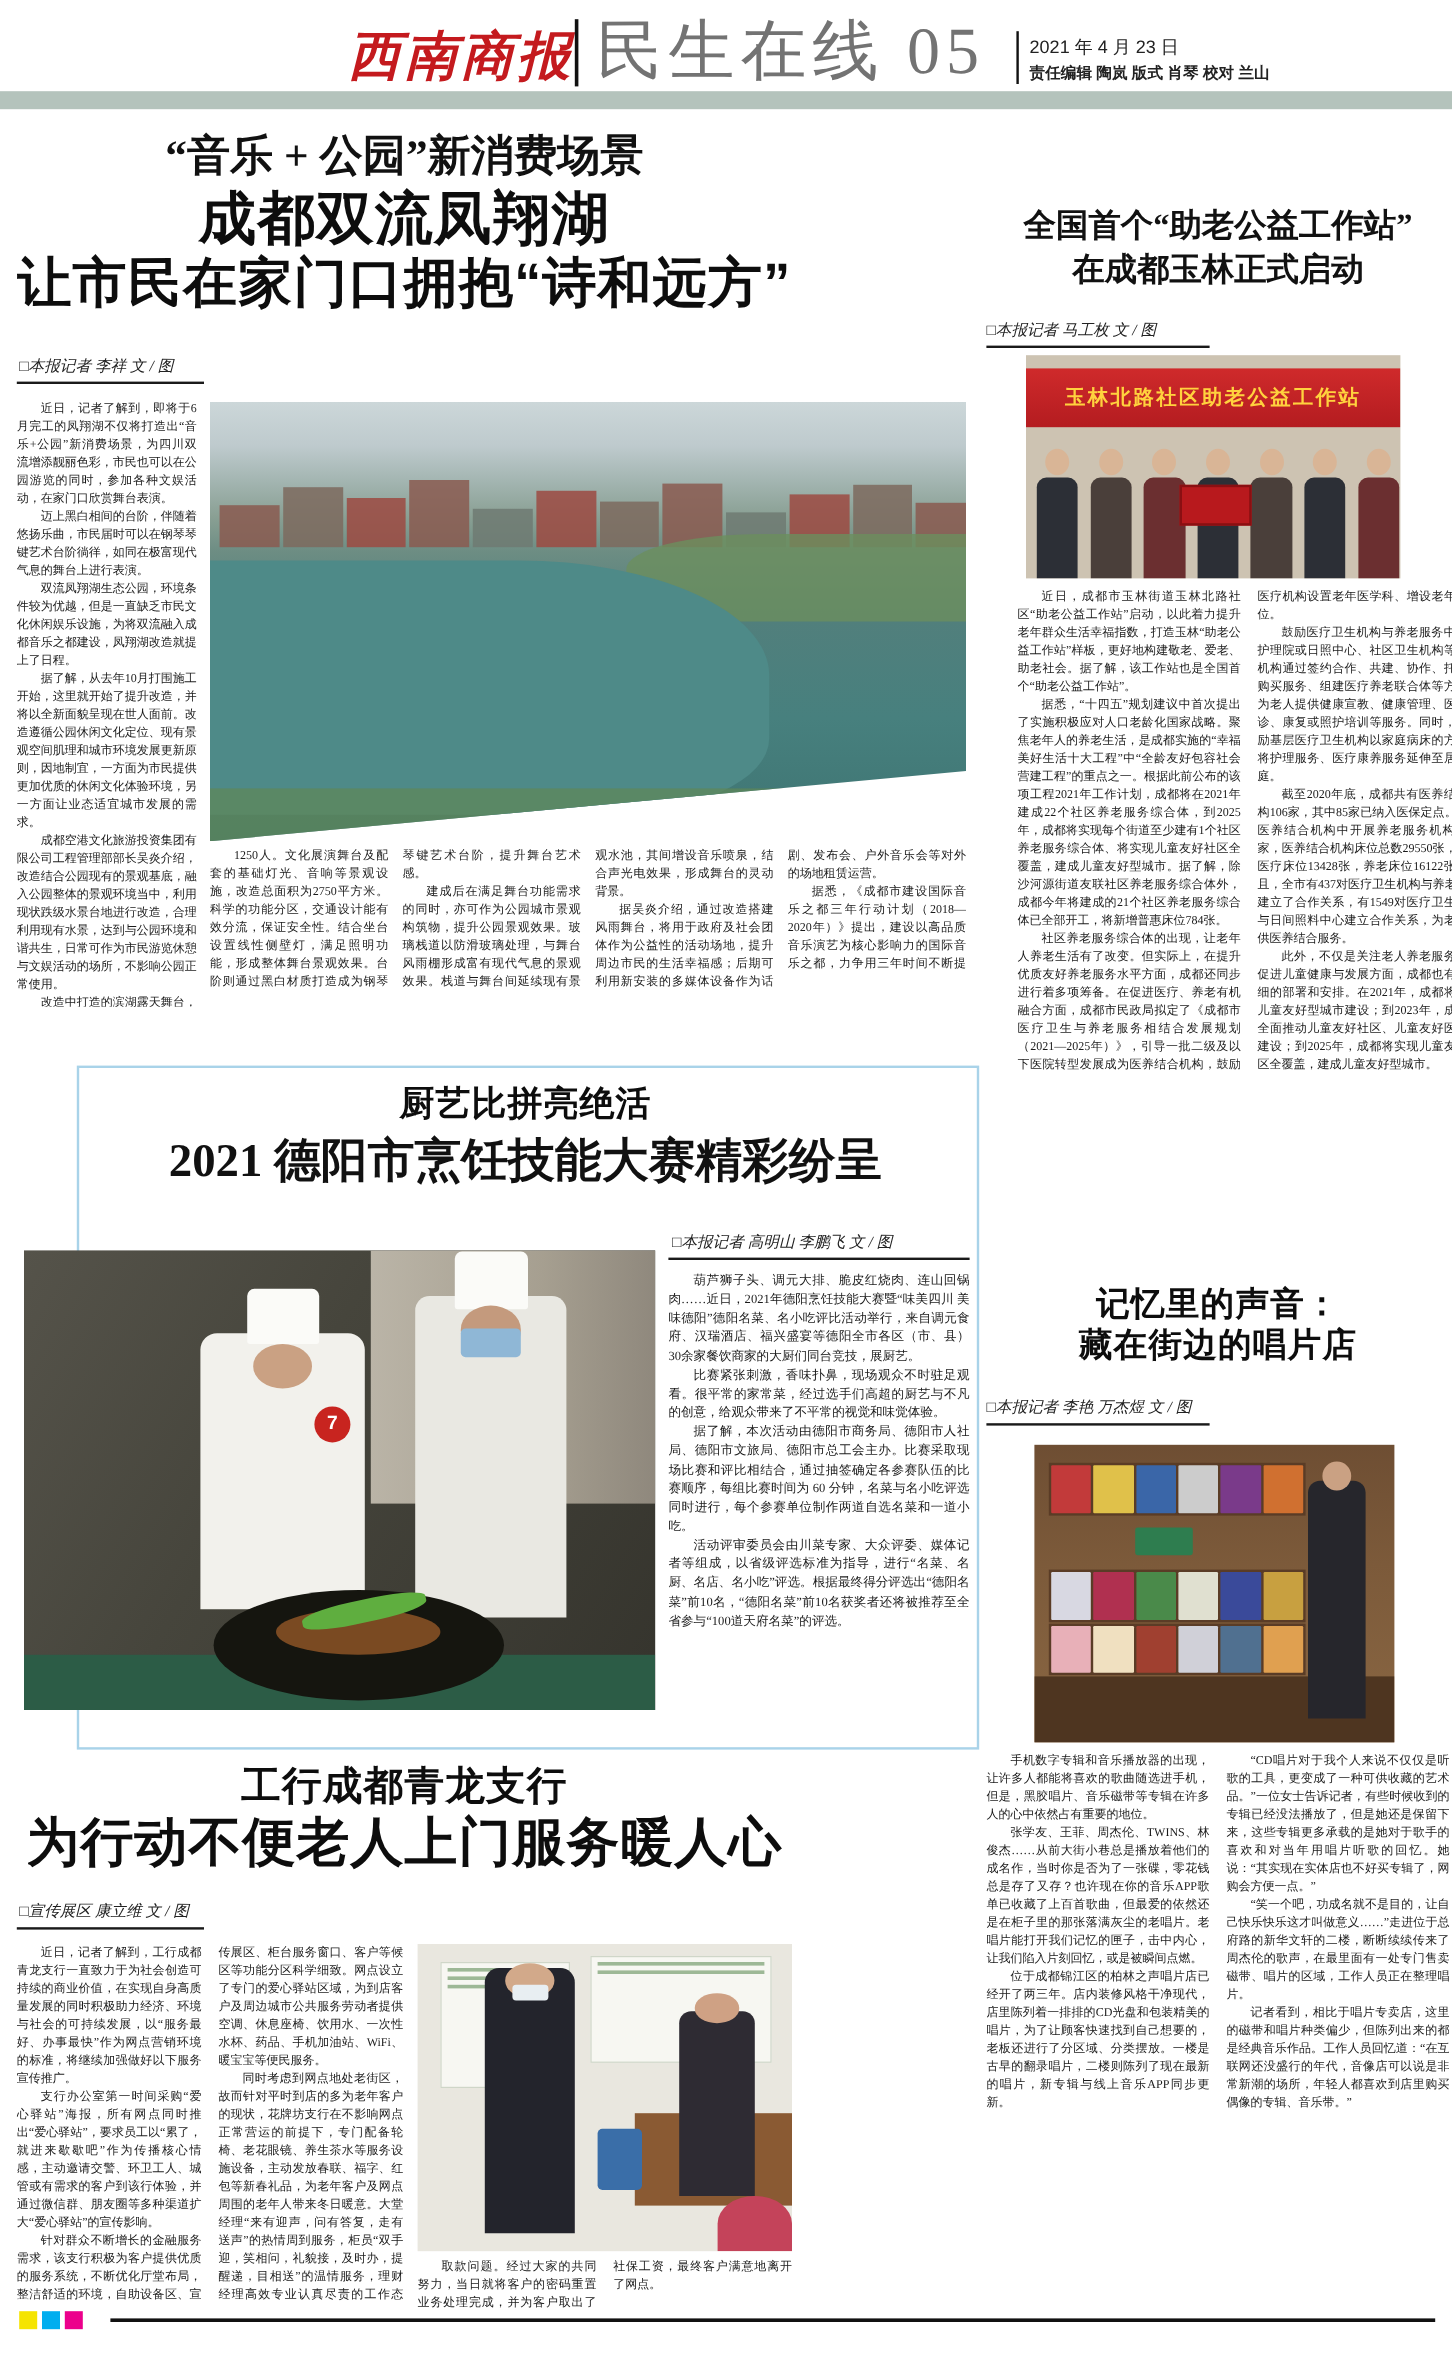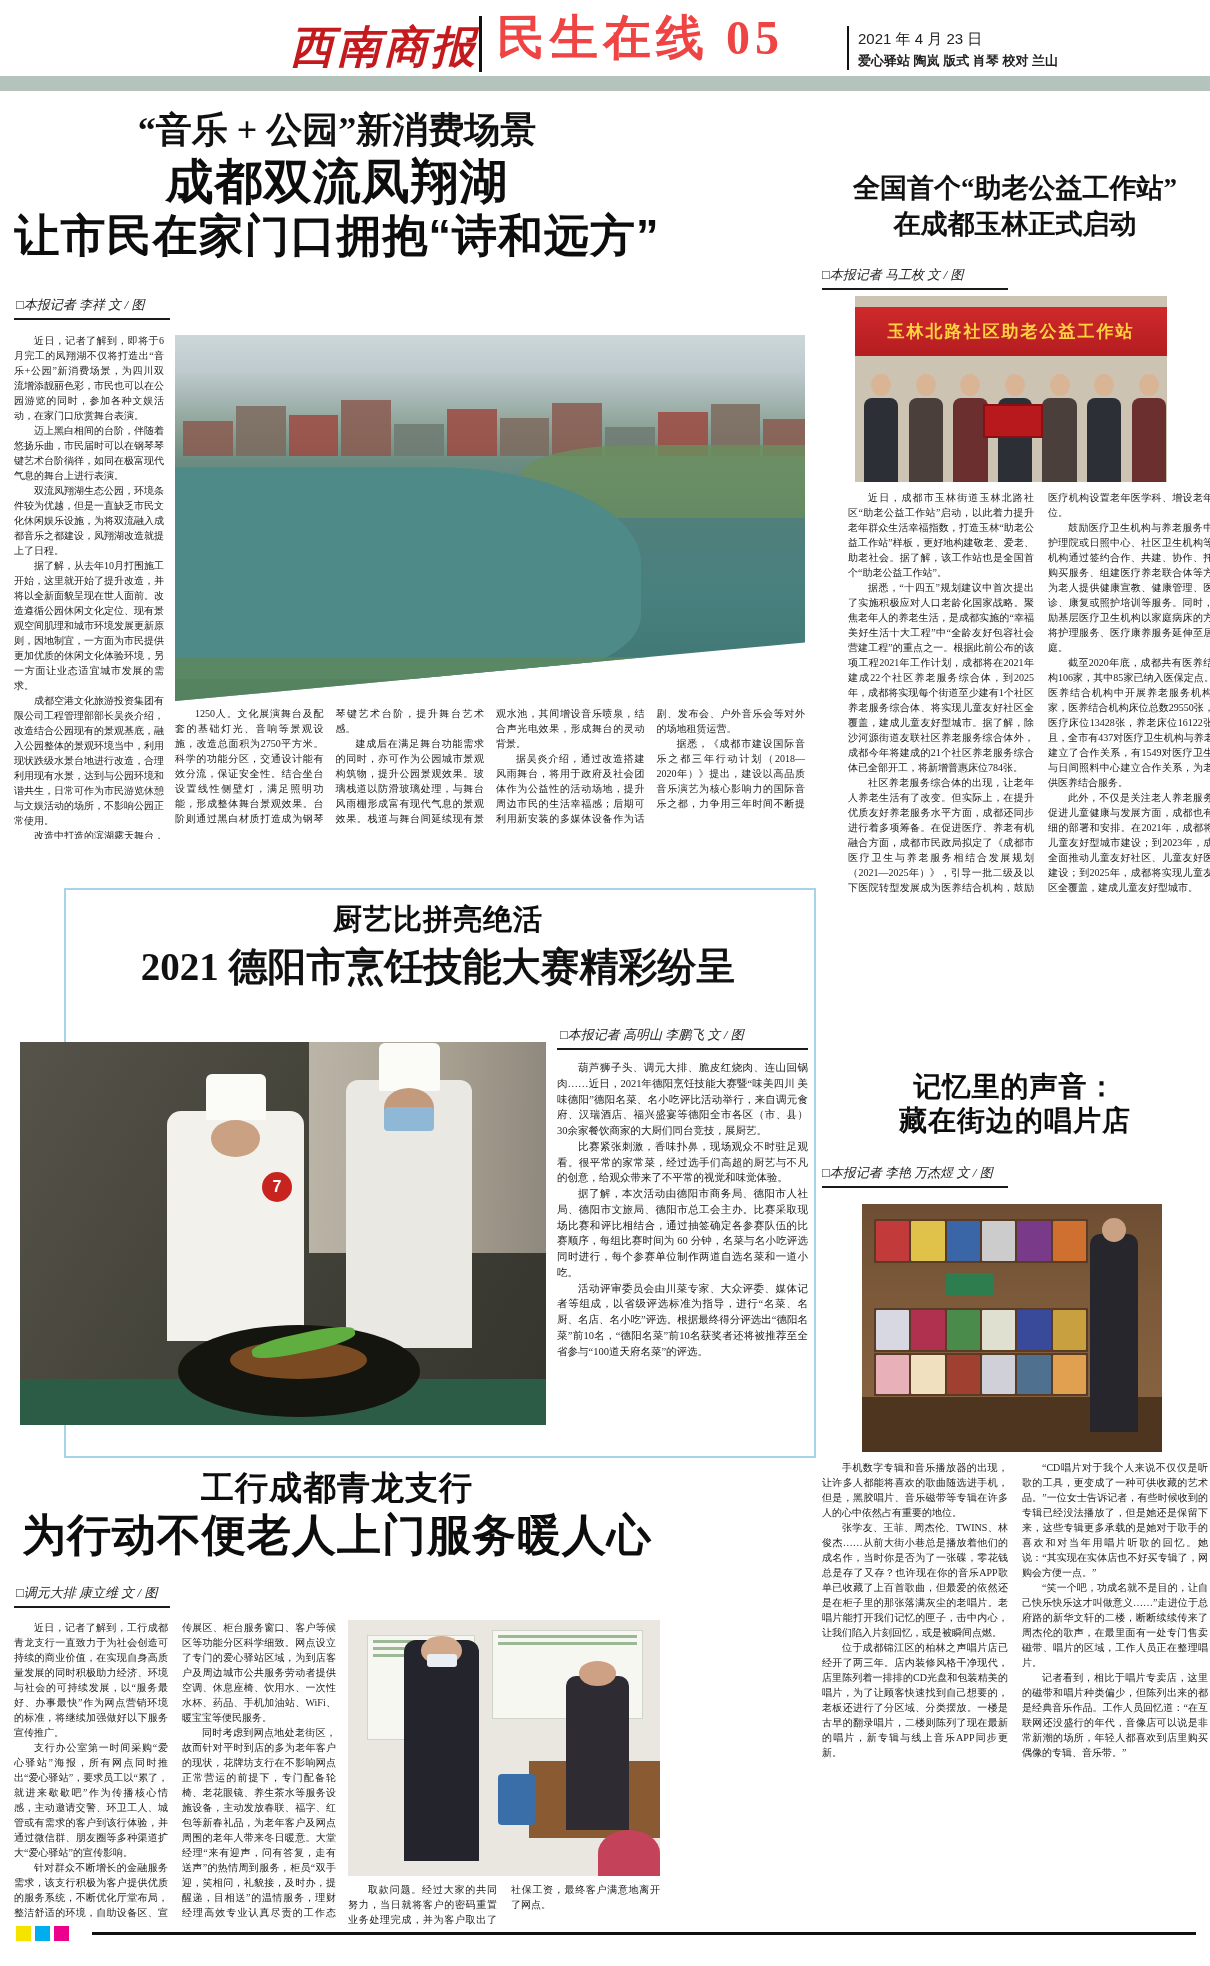--- a/index.html
+++ b/index.html
@@ -3,21 +3,21 @@
 <meta charset="utf-8">
 <style>
   html,body{margin:0;padding:0;background:#e8e8e8;}
   #page{position:relative;width:1210px;height:1966px;background:#ffffff;margin:0 auto;
         font-family:"Liberation Serif","DejaVu Serif",serif;overflow:hidden;}
   .abs{position:absolute;}
   
   .masthead{left:290px;top:18px;font-size:44px;font-weight:bold;font-style:italic;
             color:#c41a1e;letter-spacing:3px;font-family:"DejaVu Serif",serif;}
   .hdiv{background:#111;width:3px;}
-  .section-title{left:497px;top:6px;font-size:48px;font-weight:700;color:#ef4444;
+  .section-title{left:497px;top:6px;font-size:55px;font-weight:400;color:#737373;
             letter-spacing:5px;font-family:"Liberation Serif",serif;}
   .date-line1{left:858px;top:30px;font-size:15px;color:#222;font-family:"Liberation Sans",sans-serif;}
   .date-line2{left:858px;top:52px;font-size:13px;font-weight:bold;color:#222;font-family:"Liberation Sans",sans-serif;}
   .band{left:0;top:76px;width:1210px;height:15px;background:#b4c3bc;}
   
   .kicker{font-size:36px;font-weight:bold;text-align:center;color:#111;}
   .big-title{font-family:"Liberation Sans","DejaVu Sans",sans-serif;font-weight:900;
              text-align:center;color:#0d0d0d;letter-spacing:1px;}
   .serif-title{font-weight:bold;text-align:center;color:#111;}
   .byline{font-size:13px;font-style:italic;color:#222;white-space:nowrap;}
@@ -89,21 +89,21 @@
 </head>
 <body>
 
 <div id="page">
 
   <div class="abs masthead">西南商报</div>
   <div class="abs hdiv" style="left:479px;top:16px;height:56px;"></div>
   <div class="abs section-title">民生在线 05</div>
   <div class="abs hdiv" style="left:847px;top:26px;height:44px;width:2px;"></div>
   <div class="abs date-line1">2021 年 4 月 23 日</div>
-  <div class="abs date-line2">爱心驿站 陶岚  版式 肖琴  校对 兰山</div>
+  <div class="abs date-line2">责任编辑 陶岚  版式 肖琴  校对 兰山</div>
   <div class="abs band"></div>
 
   <div class="abs kicker" style="left:14px;top:106px;width:646px;">“音乐 + 公园”新消费场景</div>
   <div class="abs big-title" style="left:14px;top:150px;width:646px;font-size:48px;">成都双流凤翔湖</div>
   <div class="abs big-title" style="left:14px;top:206px;width:646px;font-size:45px;">让市民在家门口拥抱“诗和远方”</div>
   <div class="abs byline" style="left:16px;top:296px;">□本报记者 李祥 文 / 图</div>
   <div class="abs rule" style="left:14px;top:318px;width:156px;"></div>
 
   <div class="abs body" style="left:14px;top:333px;width:150px;height:506px;">
       <p>近日，记者了解到，即将于6月完工的凤翔湖不仅将打造出“音乐+公园”新消费场景，为四川双流增添靓丽色彩，市民也可以在公园游览的同时，参加各种文娱活动，在家门口欣赏舞台表演。</p>
@@ -167,21 +167,21 @@
 
   <div class="abs body" style="left:557px;top:1060px;width:251px;height:386px;font-size:10.5px;">
       <p>葫芦狮子头、调元大排、脆皮红烧肉、连山回锅肉……近日，2021年德阳烹饪技能大赛暨“味美四川 美味德阳”德阳名菜、名小吃评比活动举行，来自调元食府、汉瑞酒店、福兴盛宴等德阳全市各区（市、县）30余家餐饮商家的大厨们同台竞技，展厨艺。</p>
       <p>比赛紧张刺激，香味扑鼻，现场观众不时驻足观看。很平常的家常菜，经过选手们高超的厨艺与不凡的创意，给观众带来了不平常的视觉和味觉体验。</p>
       <p>据了解，本次活动由德阳市商务局、德阳市人社局、德阳市文旅局、德阳市总工会主办。比赛采取现场比赛和评比相结合，通过抽签确定各参赛队伍的比赛顺序，每组比赛时间为 60 分钟，名菜与名小吃评选同时进行，每个参赛单位制作两道自选名菜和一道小吃。</p>
       <p>活动评审委员会由川菜专家、大众评委、媒体记者等组成，以省级评选标准为指导，进行“名菜、名厨、名店、名小吃”评选。根据最终得分评选出“德阳名菜”前10名，“德阳名菜”前10名获奖者还将被推荐至全省参与“100道天府名菜”的评选。</p>
     </div>
 
   <div class="abs big-title" style="left:14px;top:1466px;width:646px;font-size:33px;">工行成都青龙支行</div>
   <div class="abs big-title" style="left:14px;top:1506px;width:646px;font-size:44px;">为行动不便老人上门服务暖人心</div>
-  <div class="abs byline" style="left:16px;top:1584px;">□调元大排 康立维 文 / 图</div>
+  <div class="abs byline" style="left:16px;top:1584px;">□宣传展区 康立维 文 / 图</div>
   <div class="abs rule" style="left:14px;top:1606px;width:156px;"></div>
 
   <div class="abs body cols2" style="left:14px;top:1620px;width:322px;height:308px;">
       <p>近日，记者了解到，工行成都青龙支行一直致力于为社会创造可持续的商业价值，在实现自身高质量发展的同时积极助力经济、环境与社会的可持续发展，以“服务最好、办事最快”作为网点营销环境的标准，将继续加强做好以下服务宣传推广。</p>
       <p>支行办公室第一时间采购“爱心驿站”海报，所有网点同时推出“爱心驿站”，要求员工以“累了，就进来歇歇吧”作为传播核心情感，主动邀请交警、环卫工人、城管或有需求的客户到该行体验，并通过微信群、朋友圈等多种渠道扩大“爱心驿站”的宣传影响。</p>
       <p>针对群众不断增长的金融服务需求，该支行积极为客户提供优质的服务系统，不断优化厅堂布局，整洁舒适的环境，自助设备区、宣传展区、柜台服务窗口、客户等候区等功能分区科学细致。网点设立了专门的爱心驿站区域，为到店客户及周边城市公共服务劳动者提供空调、休息座椅、饮用水、一次性水杯、药品、手机加油站、WiFi、暖宝宝等便民服务。</p>
       <p>同时考虑到网点地处老街区，故而针对平时到店的多为老年客户的现状，花牌坊支行在不影响网点正常营运的前提下，专门配备轮椅、老花眼镜、养生茶水等服务设施设备，主动发放春联、福字、红包等新春礼品，为老年客户及网点周围的老年人带来冬日暖意。大堂经理“来有迎声，问有答复，走有送声”的热情周到服务，柜员“双手迎，笑相问，礼貌接，及时办，提醒递，目相送”的温情服务，理财经理高效专业认真尽责的工作态度，让每一位到来的客户真真切切感受到专业与温馨。</p>
     </div>
 
   <div class="abs photo ph-bank" style="left:348px;top:1620px;width:312px;height:256px;">

